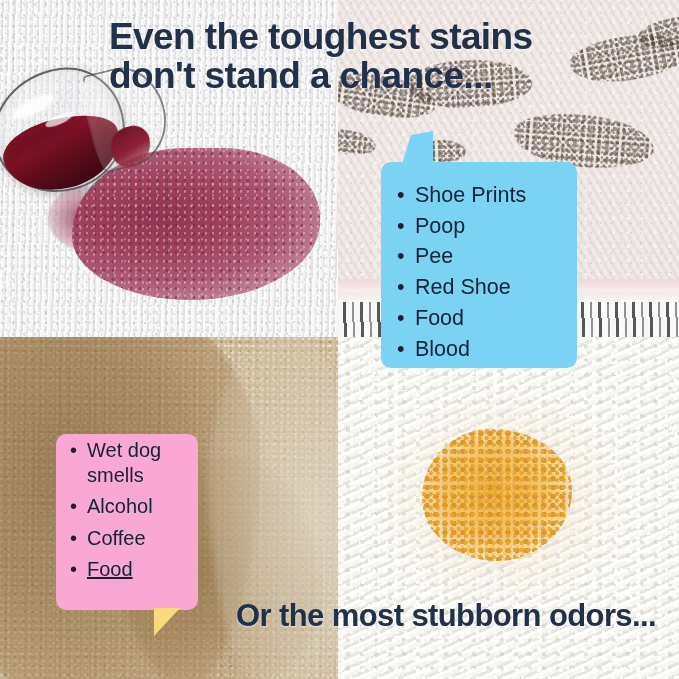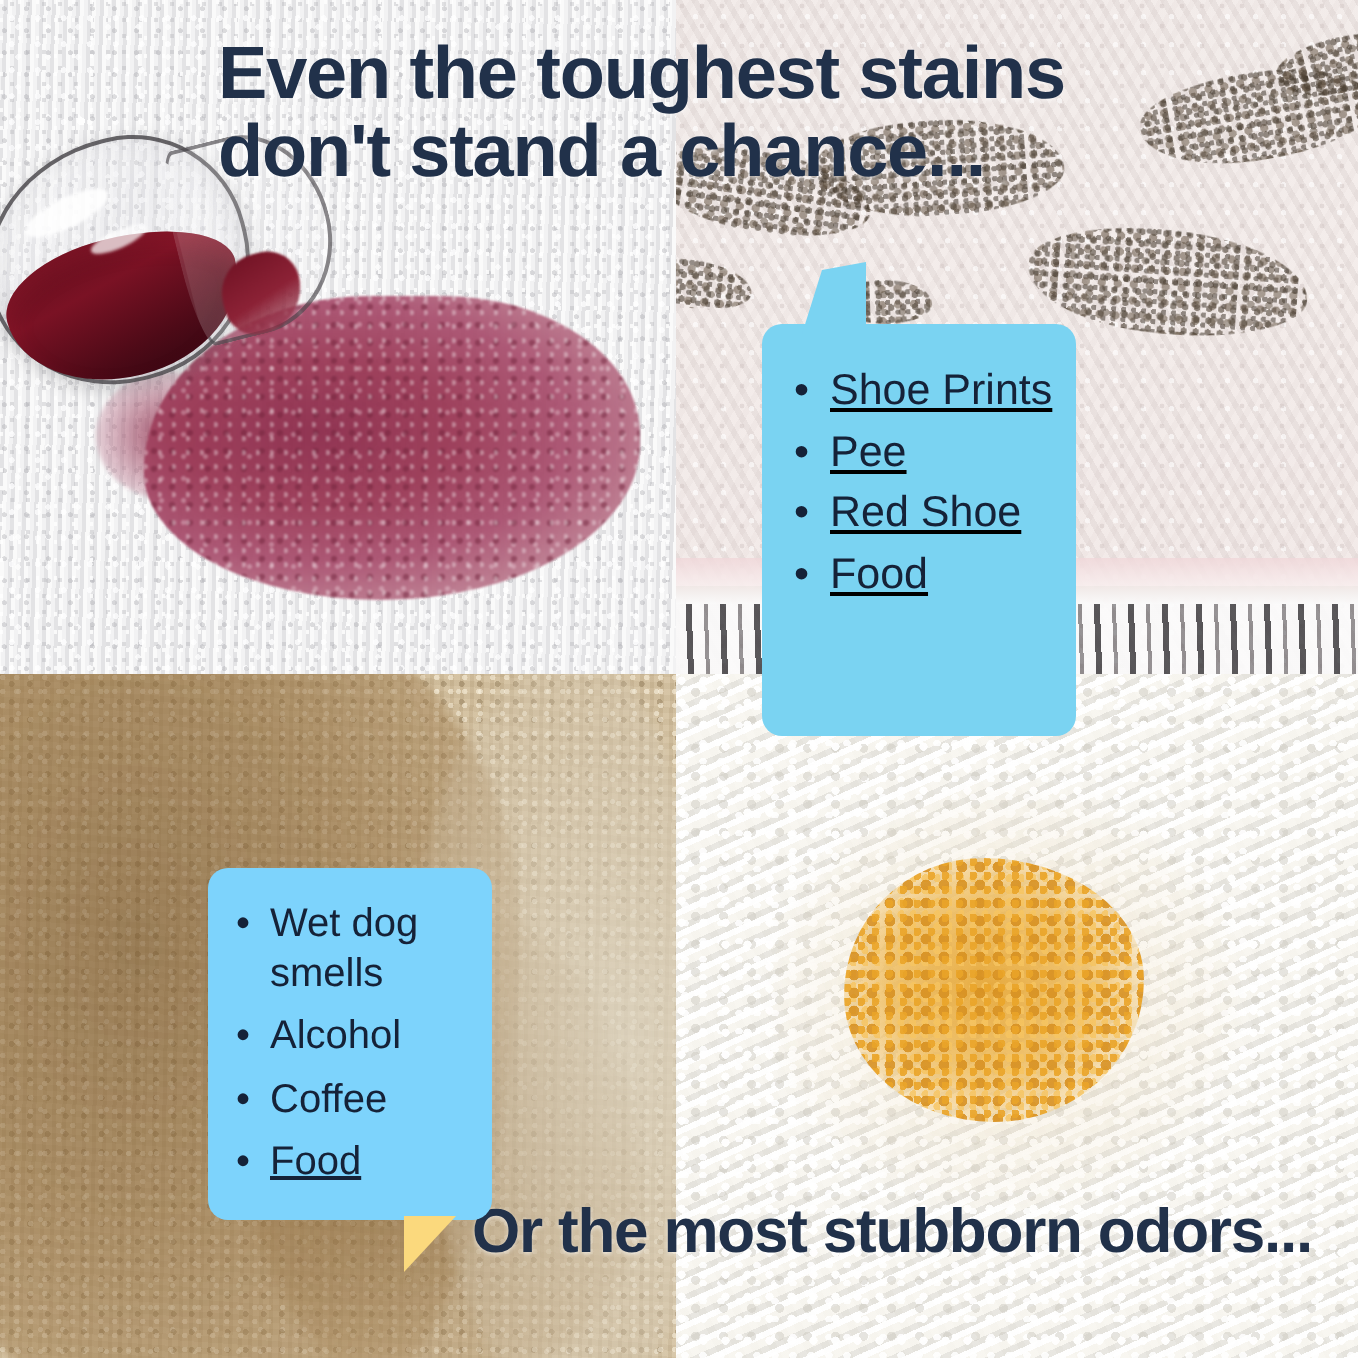--- a/index.html
+++ b/index.html
@@ -261,47 +261,45 @@
     font-family:"Liberation Sans",sans-serif;
     font-weight:normal;
   }
   .bubble li::before{
     content:"•";
     position:absolute;left:0;top:0;
   }
 
   
   #bubble-stains{
-    left:381px;top:162px;width:157px;height:206px;
+    left:381px;top:162px;width:196px;height:206px;
     background:#7ad3f2;
     border-radius:10px;
     padding:18px 10px 10px 16px;
-    text-decoration:underline;
   }
   #bubble-stains .tail{
     position:absolute;left:20px;top:-31px;
     width:0;height:0;
     border-left:10px solid transparent;
     border-right:22px solid #7ad3f2;
     border-top:4px solid transparent;
     border-bottom:32px solid #7ad3f2;
   }
   #bubble-stains li{
     font-size:21.5px;
     line-height:1.43;
     padding-left:18px;
   }
 
   
   #bubble-odors{
     left:56px;top:434px;width:142px;height:176px;
-    background:#7dd3fc;
+    background:#f9a8d4;
     border-radius:10px;
-    padding:16px 8px 8px 14px;
-    margin-left:48px;
+    padding:4px 8px 8px 14px;
   }
   #bubble-odors .tail{
     position:absolute;left:98px;bottom:-26px;
     width:0;height:0;
     border-left:0 solid transparent;
     border-right:26px solid transparent;
     border-top:28px solid #fbd97d;
   }
   #bubble-odors li{
     font-size:20px;
@@ -359,23 +357,25 @@
 
   <div class="headline" id="headline-top">Even the toughest stains
 don't stand a chance...</div>
 
   <div class="headline" id="headline-bottom">Or the most stubborn odors...</div>
 
   <div class="bubble" id="bubble-stains">
     <div class="tail"></div>
     <ul>
       <li>Shoe Prints</li>
+      <li>Poop</li>
       <li>Pee</li>
       <li>Red Shoe</li>
       <li>Food</li>
+      <li>Blood</li>
     </ul>
   </div>
 
   <div class="bubble" id="bubble-odors">
     <div class="tail"></div>
     <ul>
       <li style="white-space:pre-line">Wet dog
 smells</li>
       <li>Alcohol</li>
       <li>Coffee</li>

